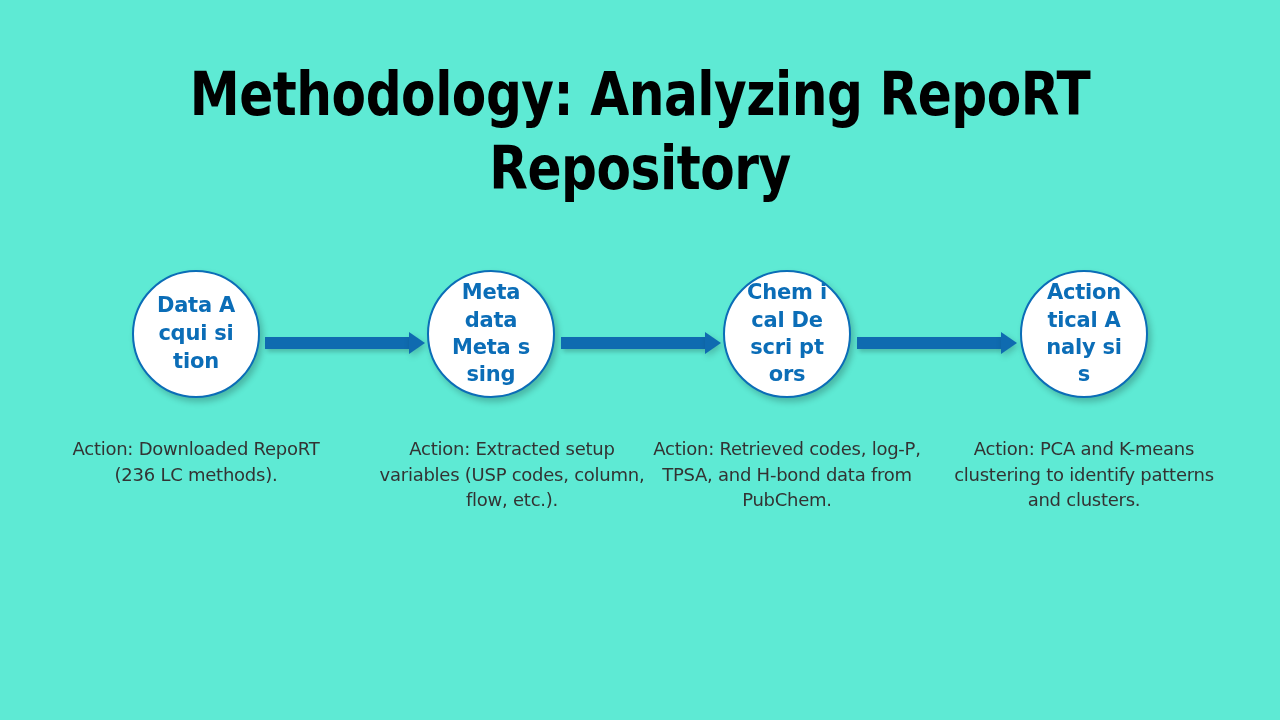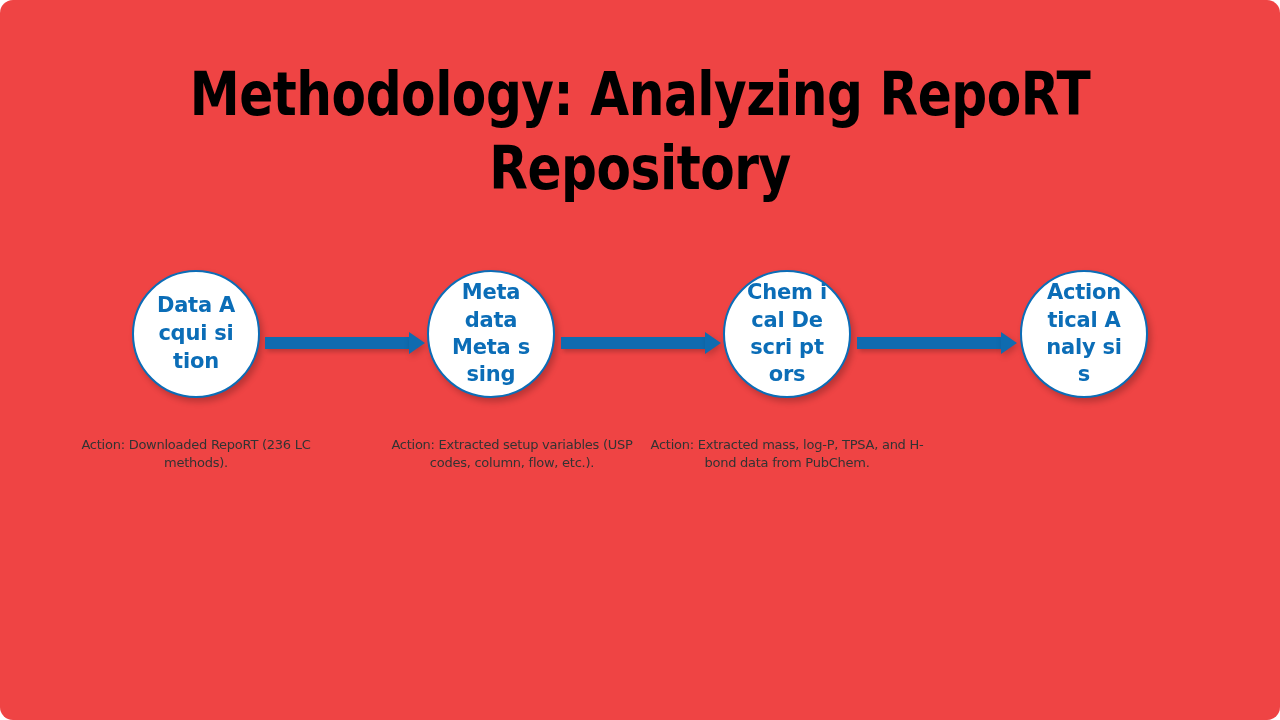--- a/index.html
+++ b/index.html
@@ -12,22 +12,21 @@
     background: #ffffff;
     font-family: "Liberation Sans", sans-serif;
     overflow: hidden;
     position: relative;
   }
 
   
   .slide {
     position: absolute;
     inset: 0;
-    background: #ef4444;
-    border-radius: 13px;
+    background: #5eead4;
   }
 
   
   .title-block {
     position: absolute;
     left: 140px;
     top: 58px;
     width: 1000px;
     text-align: center;
   }
@@ -124,21 +123,21 @@
     top: 436px;
     width: 1280px;
     height: 80px;
   }
   .caption {
     position: absolute;
     top: 0;
     width: 276px;
     text-align: center;
     font-family: "DejaVu Sans", sans-serif;
-    font-size: 13px;
+    font-size: 18px;
     font-weight: 400;
     line-height: 1.42;
     color: #333333;
     letter-spacing: -0.25px;
   }
   #caption-0 { left: 58px; }
   #caption-1 { left: 374px; }
   #caption-2 { left: 649px; }
   #caption-3 { left: 946px; }
 </style>
@@ -182,16 +181,17 @@
 
     <div class="node" id="node-3">
       <div class="node-label four-line">Action tical Analy sis</div>
     </div>
 
   </div>
 
   <div class="captions">
     <div class="caption" id="caption-0">Action: Downloaded RepoRT (236 LC methods).</div>
     <div class="caption" id="caption-1">Action: Extracted setup variables (USP codes, column, flow, etc.).</div>
-    <div class="caption" id="caption-2">Action: Extracted mass, log-P, TPSA, and H-bond data from PubChem.</div>
+    <div class="caption" id="caption-2">Action: Retrieved codes, log-P, TPSA, and H-bond data from PubChem.</div>
+    <div class="caption" id="caption-3">Action: PCA and K-means clustering to identify patterns and clusters.</div>
   </div>
 
 </div>
 
 </body></html>

